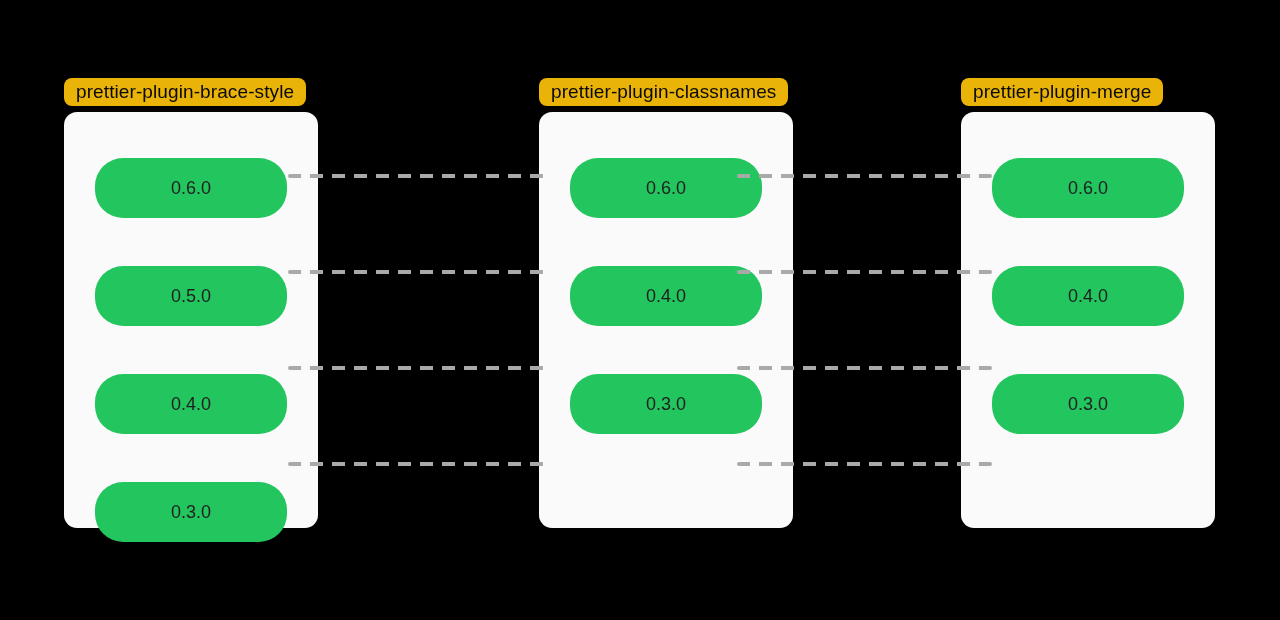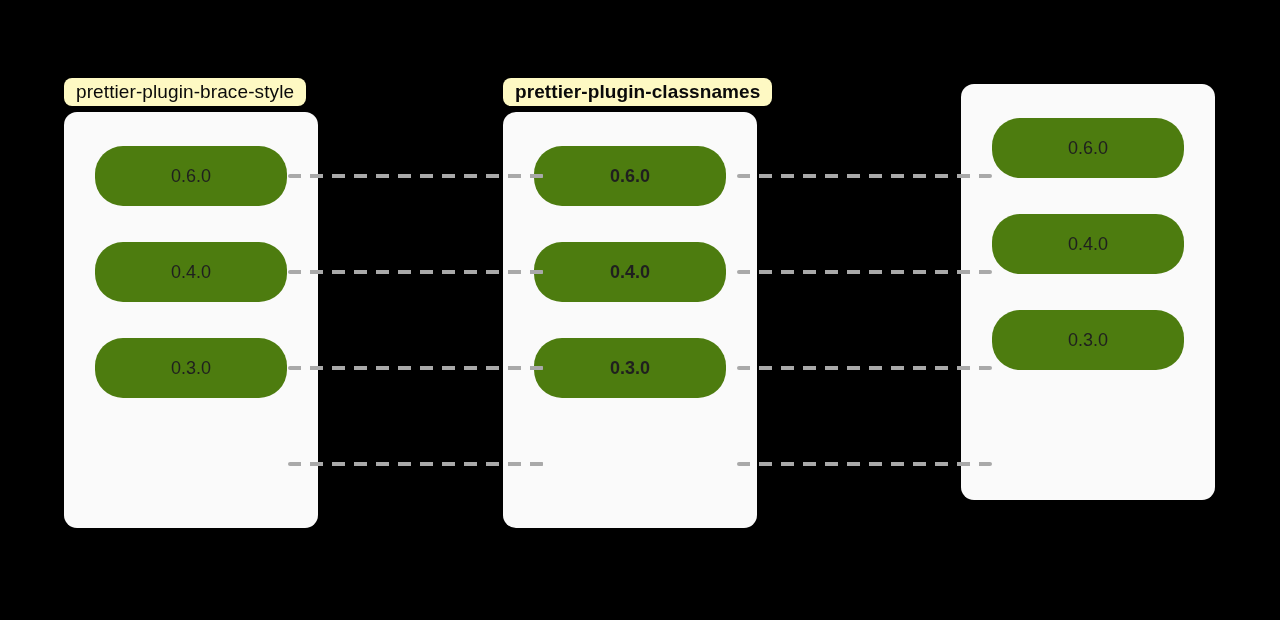--- a/index.html
+++ b/index.html
@@ -15,25 +15,25 @@
     position: relative;
     width: 1280px;
     height: 620px;
   }
   .package-column {
     position: absolute;
     top: 78px;
     width: 254px;
   }
   .package-column.col-0 { left: 64px; }
-  .package-column.col-1 { left: 503px; font-weight: bold; }
+  .package-column.col-1 { left: 539px; }
   .package-column.col-2 { left: 961px; }
   .package-label {
     display: inline-block;
-    background: #fef9c3;
+    background: #eab308;
     color: #0a0a0a;
     font-size: 19px;
     line-height: 28px;
     height: 28px;
     padding: 0 12px;
     border-radius: 8px;
     white-space: nowrap;
     letter-spacing: 0.1px;
   }
   .package-card {
@@ -45,28 +45,29 @@
     box-sizing: border-box;
     padding-top: 34px;
     display: flex;
     flex-direction: column;
     align-items: center;
     gap: 36px;
   }
   .version-pill {
     width: 192px;
     height: 60px;
-    background: #4d7c0f;
+    background: #22c55e;
     border-radius: 28px;
     display: flex;
     align-items: center;
     justify-content: center;
     color: #1f1f1f;
     font-size: 18px;
     flex: 0 0 auto;
+    margin-top: 12px;
   }
   .connector {
     position: absolute;
     height: 4px;
     background: repeating-linear-gradient(
       90deg,
       #a9a9a9 0px, #a9a9a9 13px,
       transparent 13px, transparent 22px
     );
     border-radius: 2px;
@@ -81,35 +82,37 @@
 </style>
 </head>
 <body>
 
 <div class="stage">
 
   <div class="package-column col-0">
     <div class="package-label">prettier-plugin-brace-style</div>
     <div class="package-card">
       <div class="version-pill">0.6.0</div>
+      <div class="version-pill">0.5.0</div>
       <div class="version-pill">0.4.0</div>
       <div class="version-pill">0.3.0</div>
     </div>
   </div>
 
   <div class="package-column col-1">
     <div class="package-label">prettier-plugin-classnames</div>
     <div class="package-card">
       <div class="version-pill">0.6.0</div>
       <div class="version-pill">0.4.0</div>
       <div class="version-pill">0.3.0</div>
     </div>
   </div>
 
   <div class="package-column col-2">
+    <div class="package-label">prettier-plugin-merge</div>
     <div class="package-card">
       <div class="version-pill">0.6.0</div>
       <div class="version-pill">0.4.0</div>
       <div class="version-pill">0.3.0</div>
     </div>
   </div>
 
   <div class="connector gap-0 row-0"></div>
   <div class="connector gap-1 row-0"></div>
   <div class="connector gap-0 row-1"></div>

